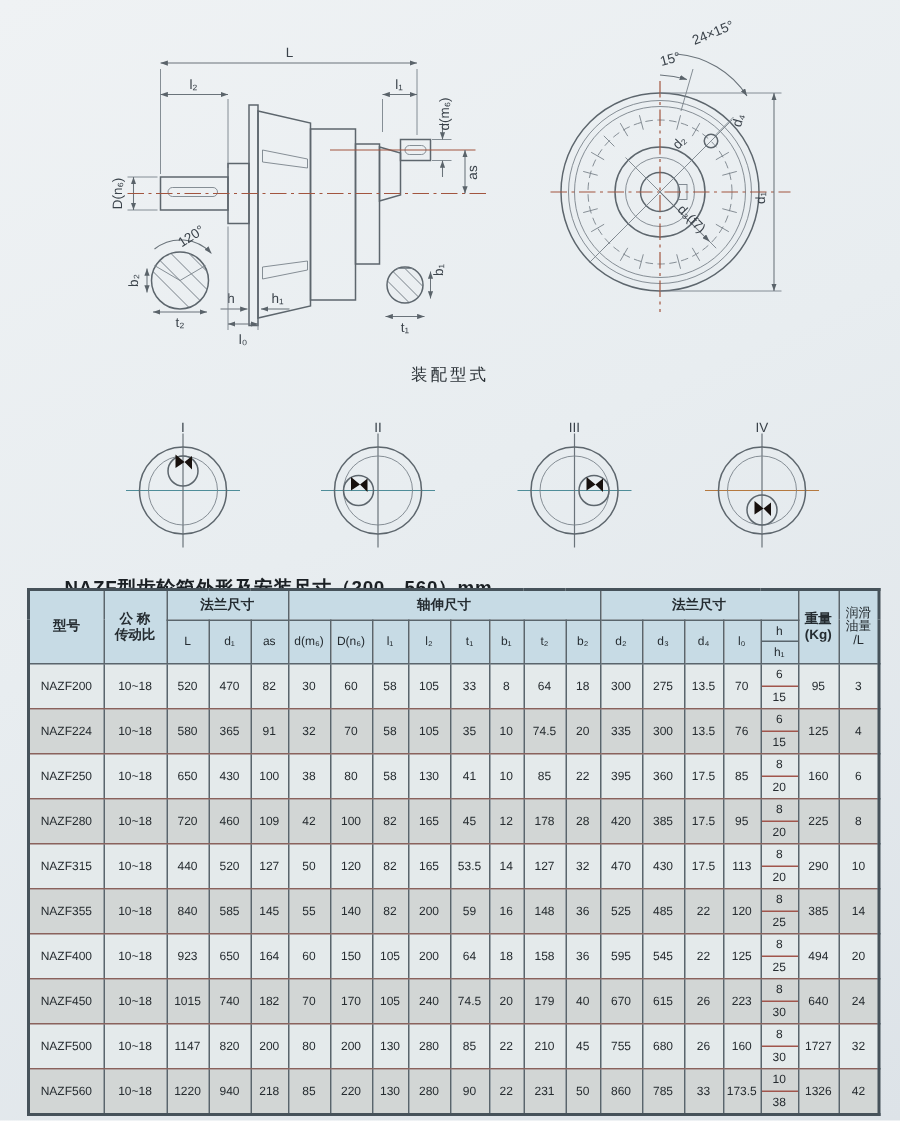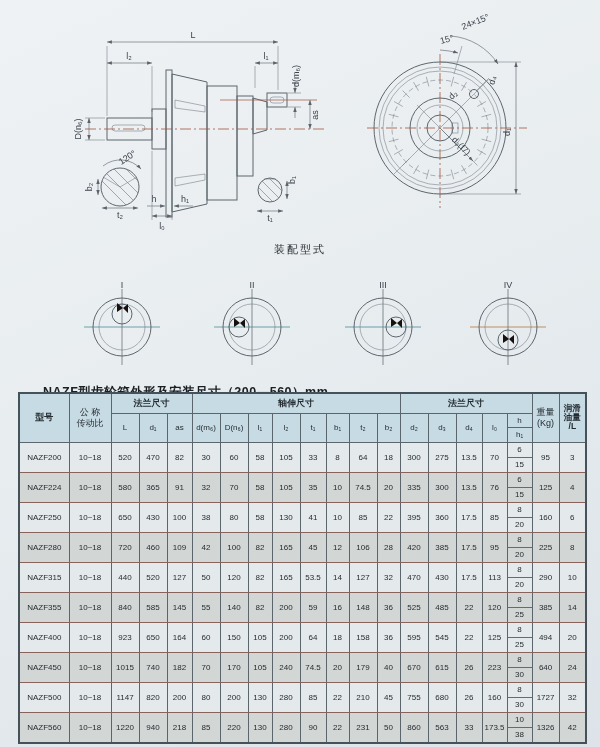--- a/index.html
+++ b/index.html
@@ -24,22 +24,22 @@
   .hatch{stroke:#6a737a;stroke-width:.6;}
   .assembly-label{left:0;top:242px;width:600px;text-align:center;font-size:11px;letter-spacing:2px;color:#2a3136;}
   .title{left:43px;top:384px;font-size:12.5px;font-weight:bold;color:var(--title);letter-spacing:.5px;}
   table{border-collapse:collapse;table-layout:fixed;width:567px;position:absolute;left:18px;top:392px;
         background:#dfe6e9;border:2px solid #46525a;}
   th,td{border:1px solid var(--border);text-align:center;vertical-align:middle;padding:0;
         overflow:hidden;white-space:nowrap;}
   thead th{background:var(--header-bg);color:#252c31;}
   .grp{font-size:9px;font-weight:bold;height:20px;}
   .sub th{font-size:8px;font-weight:normal;height:28px;}
-  .two-line{line-height:1.15;font-size:9px;font-weight:normal;}
-  .three-line{line-height:1.05;font-size:8.5px;font-weight:bold;}
+  .two-line{line-height:1.15;font-size:9px;font-weight:bold;}
+  .three-line{line-height:1.05;font-size:8.5px;font-weight:normal;}
   tbody td{font-size:8px;height:29px;border-top:1px solid var(--row-line);border-bottom:1px solid var(--row-line);}
   tr.light td{background:var(--row-light);} tr.dark td{background:var(--row-dark);}
   .stack{display:flex;flex-direction:column;height:100%;}
   .stack div,.stack span{flex:1;display:flex;align-items:center;justify-content:center;}
   .stack .hbot{border-top:1px solid var(--divider-red);}
   thead .stack .hbot{border-top:1px solid var(--border);}
   .hcell{padding:0;}
 </style>
 </head>
 <body>
@@ -404,21 +404,21 @@
         <td>10~18</td>
         <td>720</td>
         <td>460</td>
         <td>109</td>
         <td>42</td>
         <td>100</td>
         <td>82</td>
         <td>165</td>
         <td>45</td>
         <td>12</td>
-        <td>106</td>
+        <td>178</td>
         <td>28</td>
         <td>420</td>
         <td>385</td>
         <td>17.5</td>
         <td>95</td>
         <td class="hcell">
           <div class="stack">
             <div>8</div>
             <div class="hbot">20</div>
           </div>
@@ -569,21 +569,21 @@
         <td>218</td>
         <td>85</td>
         <td>220</td>
         <td>130</td>
         <td>280</td>
         <td>90</td>
         <td>22</td>
         <td>231</td>
         <td>50</td>
         <td>860</td>
-        <td>563</td>
+        <td>785</td>
         <td>33</td>
         <td>173.5</td>
         <td class="hcell">
           <div class="stack">
             <div>10</div>
             <div class="hbot">38</div>
           </div>
         </td>
         <td>1326</td>
         <td>42</td>

